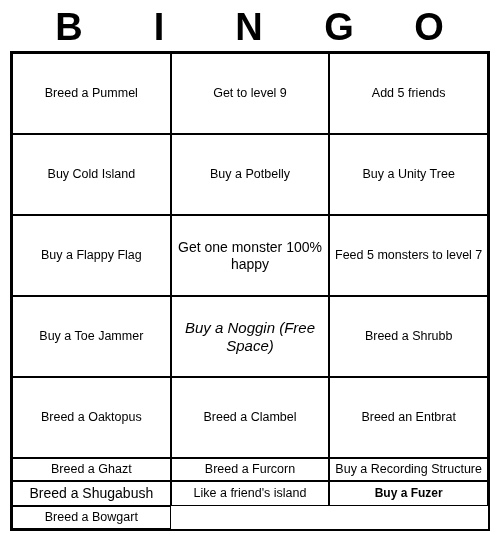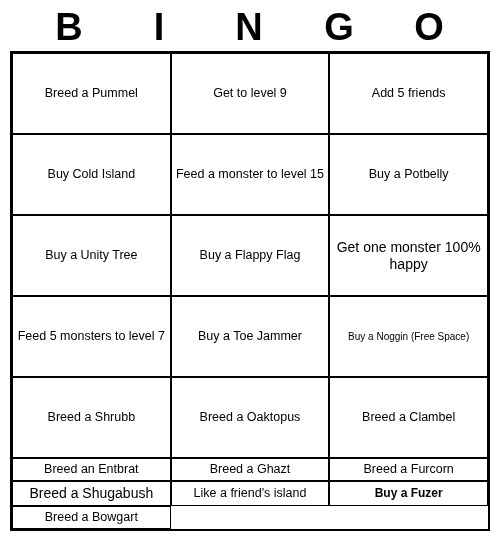--- a/index.html
+++ b/index.html
@@ -42,21 +42,22 @@
       align-items: center;
       justify-content: center;
       text-align: center;
       padding: 3px 3px;
       font-size: 12.5px;
       line-height: 1.2;
       color: #000;
       background: #fff;
     }
     .bingo-cell.free-space {
-      font-size: 10px;
+      font-size: 15px;
+      font-style: italic;
     }
     .bingo-cell.small-text {
       font-size: 14px;
     }
     .bingo-cell.large-text {
       font-size: 12px;
       font-weight: bold;
     }
   </style>
 </head>
@@ -68,31 +69,31 @@
     <div class="bingo-letter">N</div>
     <div class="bingo-letter">G</div>
     <div class="bingo-letter">O</div>
   </div>
 
 <div id="bingo-grid">
 <div class="bingo-cell">Breed a Pummel</div>
     <div class="bingo-cell">Get to level 9</div>
     <div class="bingo-cell">Add 5 friends</div>
     <div class="bingo-cell">Buy Cold Island</div>
-    <div class="bingo-cell">Feed a monster to level 15</div>
     <div class="bingo-cell">Buy a Potbelly</div>
     <div class="bingo-cell">Buy a Unity Tree</div>
     <div class="bingo-cell">Buy a Flappy Flag</div>
     <div class="bingo-cell small-text">Get one monster 100% happy</div>
     <div class="bingo-cell">Feed 5 monsters to level 7</div>
     <div class="bingo-cell">Buy a Toe Jammer</div>
     <div class="bingo-cell free-space">Buy a Noggin (Free Space)</div>
     <div class="bingo-cell">Breed a Shrubb</div>
     <div class="bingo-cell">Breed a Oaktopus</div>
     <div class="bingo-cell">Breed a Clambel</div>
     <div class="bingo-cell">Breed an Entbrat</div>
     <div class="bingo-cell">Breed a Ghazt</div>
     <div class="bingo-cell">Breed a Furcorn</div>
+    <div class="bingo-cell">Buy a Recording Structure</div>
     <div class="bingo-cell small-text">Breed a Shugabush</div>
     <div class="bingo-cell">Like a friend's island</div>
     <div class="bingo-cell large-text">Buy a Fuzer</div>
     <div class="bingo-cell">Breed a Bowgart</div>
   </div>
 
 </body></html>

